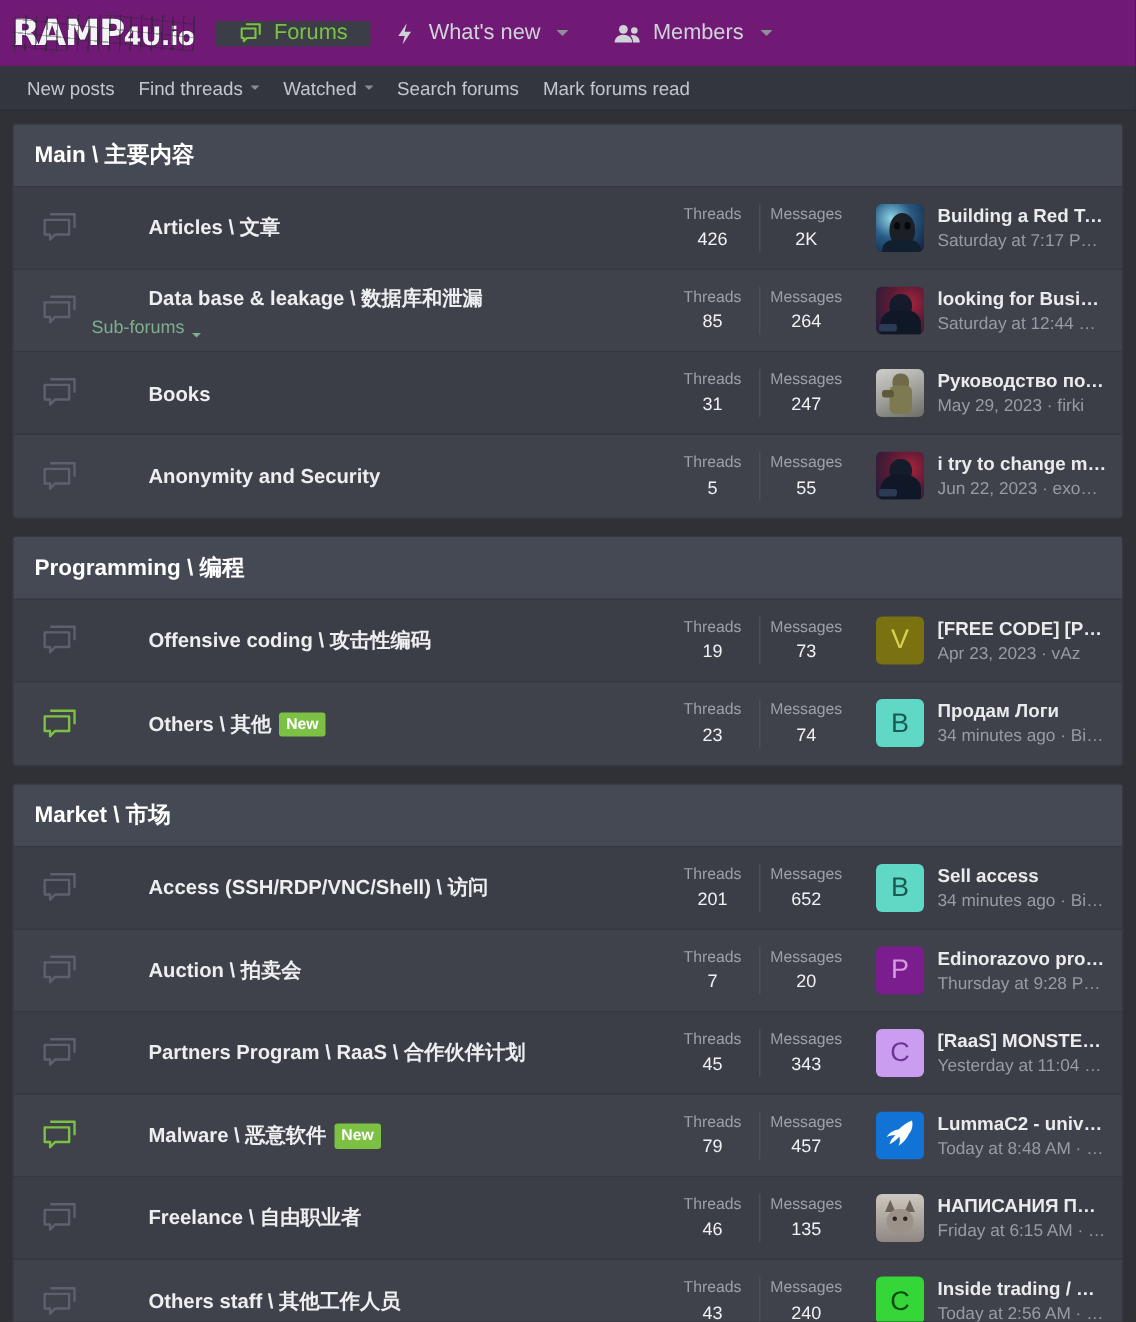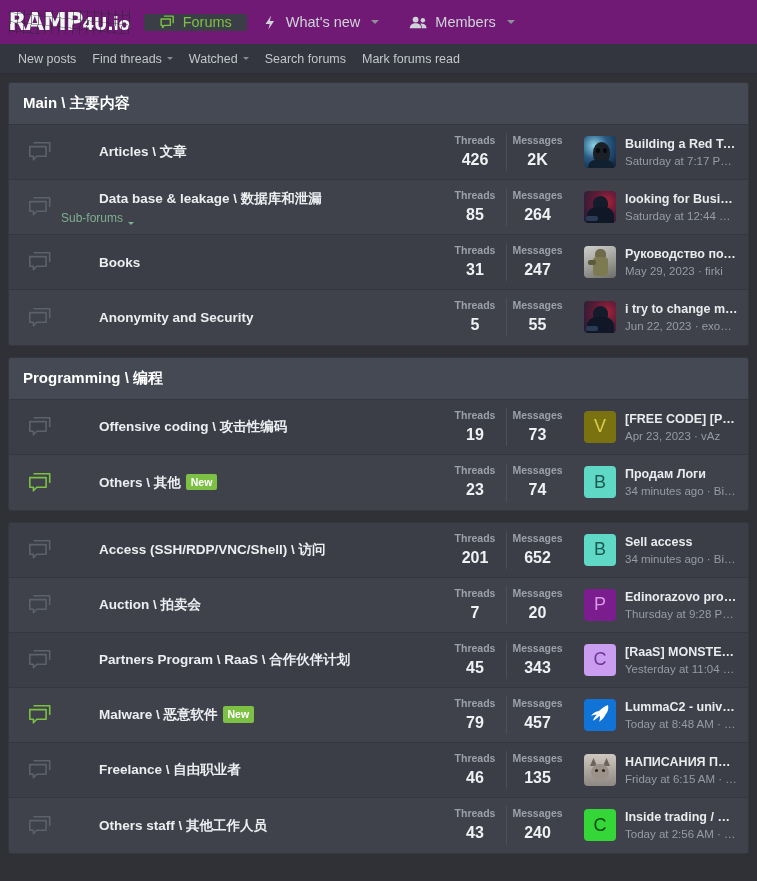--- a/index.html
+++ b/index.html
@@ -150,29 +150,29 @@
     display: inline-flex; align-items: flex-end; gap: 5px;
     cursor: pointer;
   }
   .subforums .caret {
     width: 0; height: 0;
     border-left: 3.5px solid transparent;
     border-right: 3.5px solid transparent;
     border-top: 3.5px solid #7fae8e;
   }
 
-  .stats { display: flex; flex: 0 0 auto; font-weight: bold; }
+  .stats { display: flex; flex: 0 0 auto; }
   .stat {
     width: 62px;
     text-align: center;
     padding: 0 2px;
   }
   .stat + .stat { border-left: 1px solid #4b4f59; }
   .stat .k { font-size: 10.5px; color: #9ca1a9; line-height: 1.5; }
-  .stat .v { font-size: 16px; color: #f0f1f3; line-height: 1.4; }
+  .stat .v { font-size: 12px; color: #f0f1f3; line-height: 1.4; }
 
   .lastpost {
     flex: 0 0 170px;
     display: flex; align-items: center; gap: 9px;
     padding-left: 16px;
     min-width: 0;
   }
   .avatar {
     flex: 0 0 32px;
     width: 32px; height: 32px;
@@ -460,20 +460,21 @@
             <span>B</span>
           </div>
           <div class="lp-txt">
             <div class="lp-title">Продам Логи</div>
             <div class="lp-meta">34 minutes ago · Big-Bro</div>
           </div>
         </div>
       </div>
     </div>
     <div class="block">
+      <div class="block-head">Market \ 市场</div>
       <div class="row">
         <div class="ficon">
           <svg width="26" height="24" viewBox="0 0 26 24" fill="none" stroke="#5d616b" stroke-width="1.6" stroke-linejoin="round">
             <path d="M6.5 2.8h16.2v9.1"></path>
             <path d="M2.8 6.6h16.3v9.7h-9.3l-3.4 3.5v-3.5H2.8z"></path>
           </svg>
         </div>
         <div class="fmain">
           <div class="ftitle"><span>Access (SSH/RDP/VNC/Shell) \ 访问</span></div>
         </div>

